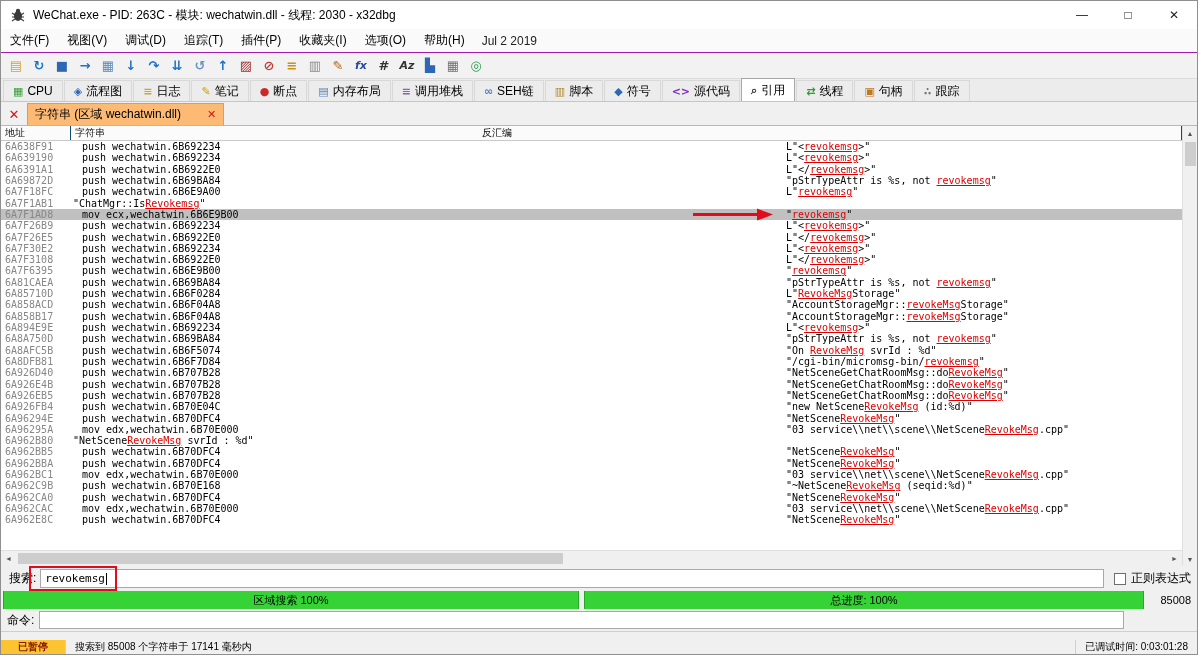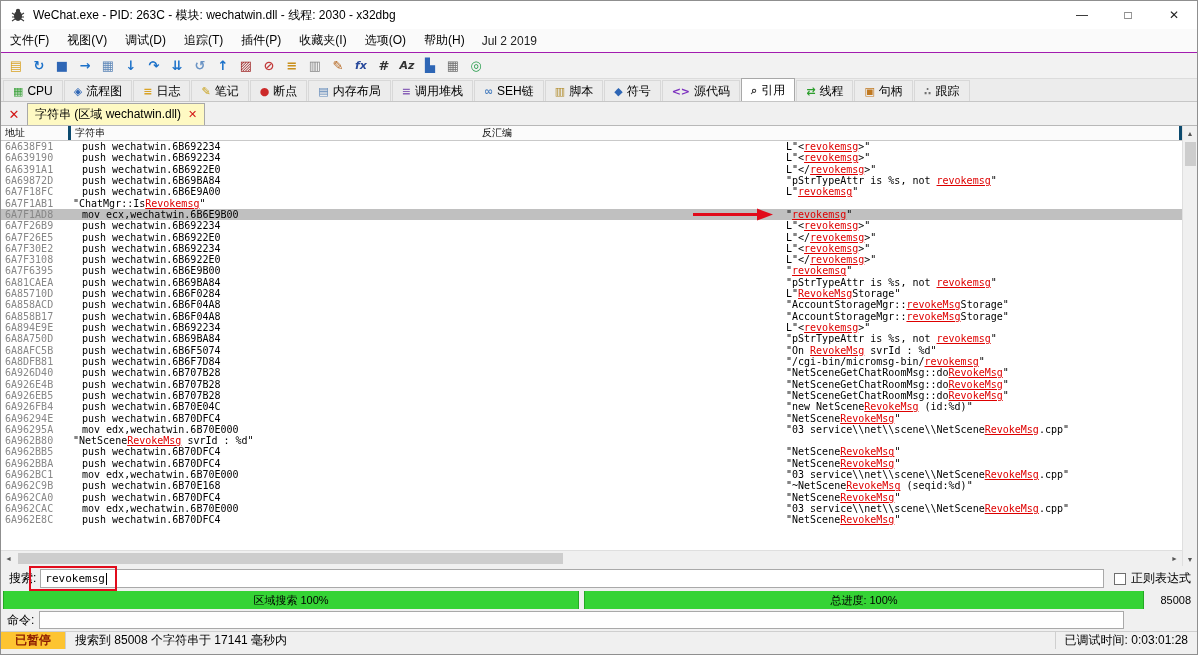--- a/index.html
+++ b/index.html
@@ -37,28 +37,28 @@
 
   
   .tabbar { height:23px; background:#ECECEC; display:flex; align-items:flex-end; padding-left:2px; border-bottom:1px solid #C6C6C6; flex:0 0 auto; }
   .tab { height:21px; display:flex; align-items:center; padding:0 9px; font-size:12px; color:#000; background:#ECECEC; border:1px solid #D8D8D8; border-bottom:none; margin-right:1px; white-space:nowrap; }
   .tab.active { background:#FFF; height:23px; border-color:#A8A8A8; }
   .tab-icon { margin-right:4px; font-size:11px; font-weight:bold; font-family:"DejaVu Sans",sans-serif; }
 
   
   .subtabbar { height:24px; background:#F0F0F0; display:flex; align-items:flex-end; padding-left:2px; border-bottom:1px solid #B8B8B8; flex:0 0 auto; }
   .close-all-btn { width:18px; height:18px; margin:0 4px 2px 2px; display:flex; align-items:center; justify-content:center; color:#D21616; font-weight:bold; font-size:13px; }
-  .subtab { height:22px; background:#fef9c3; border:1px solid #A8A8A8; border-bottom:none; display:flex; align-items:center; padding:4px 7px; font-size:12px; white-space:nowrap; }
+  .subtab { height:22px; background:#fdba74; border:1px solid #A8A8A8; border-bottom:none; display:flex; align-items:center; padding:4px 7px; font-size:12px; white-space:nowrap;gap:19px; }
   .subtab-close { color:#D21616; margin-left:7px; font-weight:bold; font-size:11px; }
 
   
   .table-area { flex:1 1 auto; display:flex; background:#FFF; min-height:0; }
   .table-left { flex:1 1 auto; display:flex; flex-direction:column; position:relative; min-width:0; }
   .thead { height:15px; flex:0 0 auto; display:flex; background:#FBFBFB; border-bottom:1px solid #C9C9C9; font-size:10px; color:#111; }
-  .th { padding-left:4px; border-right:3px solid #0c4a6e; display:flex; align-items:center; white-space:nowrap; }
+  .th { padding-left:4px; border-right:1px solid #0c4a6e; display:flex; align-items:center; white-space:nowrap; }
   .th-addr { width:70px; }
   .th-dis  { width:704px; }
   .th-str  { flex:1; border-right:none; }
   .tbody { flex:1 1 auto; overflow:hidden; font-family:"DejaVu Sans Mono",monospace; font-size:10px; background:#FFF; }
   .trow { display:flex; height:11.32px; line-height:11.3px; white-space:nowrap; }
   .trow.selected { background:#C0C0C0; }
   .c-addr { width:70px; padding-left:4px; color:#878787; overflow:hidden; }
   .c-dis  { width:704px; padding-left:2px; color:#000; overflow:hidden;margin-left:9px; }
   .c-str  { flex:1; padding-left:2px; color:#000; overflow:hidden; }
   .match  { color:#DE0000; text-decoration:underline; }
@@ -90,21 +90,21 @@
   .pbar-region { width:576px; }
   .pbar-total { flex:1; }
   .pcount { width:46px; text-align:right; font-size:11px; padding-right:4px; }
 
   .command-row { height:22px; flex:0 0 auto; display:flex; align-items:center; background:#F0F0F0; padding:0 4px; }
   .command-label { font-size:12px; margin:0 5px 0 2px; white-space:nowrap; }
   .command-input { flex:1; height:18px; background:#FFF; border:1px solid #A9A9A9; }
   .command-combo { width:66px; height:18px; background:#FFF; border:1px solid #A9A9A9; margin-left:3px; display:flex; align-items:center; justify-content:space-between; font-size:11px; padding:0 5px; white-space:nowrap;margin-top:48px; }
   .combo-arrow { font-size:7px; color:#444; }
 
-  .statusbar { height:23px; flex:0 0 auto; background:#F0F0F0; border-top:1px solid #CFCFCF; display:flex; align-items:flex-start; font-size:12px; }
+  .statusbar { height:23px; flex:0 0 auto; background:#F0F0F0; border-top:1px solid #CFCFCF; display:flex; align-items:flex-end; font-size:10px; }
   .status-state { width:64px; background:#FDC431; color:#8B1A00; display:flex; align-items:center; justify-content:center; font-weight:bold; flex:0 0 auto; }
   .status-msg { display:flex; align-items:center; padding-left:9px; border-left:1px solid #CFCFCF; color:#000; white-space:nowrap; }
   .status-time { margin-left:auto; display:flex; align-items:center; padding:0 9px; border-left:1px solid #CFCFCF; white-space:nowrap; }
 </style>
 </head>
 <body>
 
 <div class="window">
 
   <div class="titlebar">

